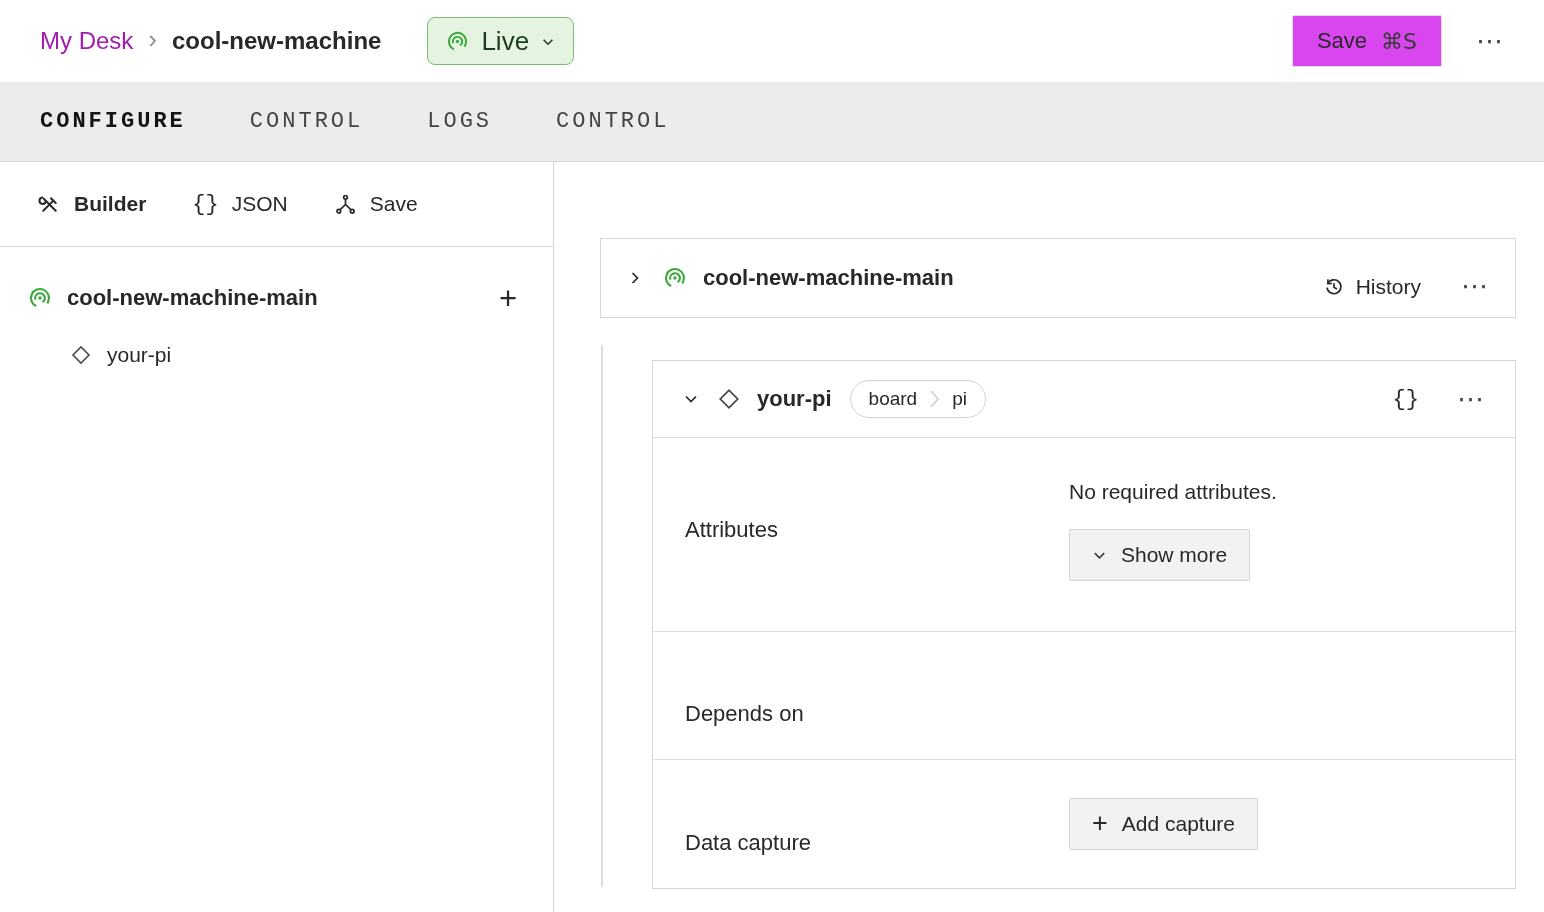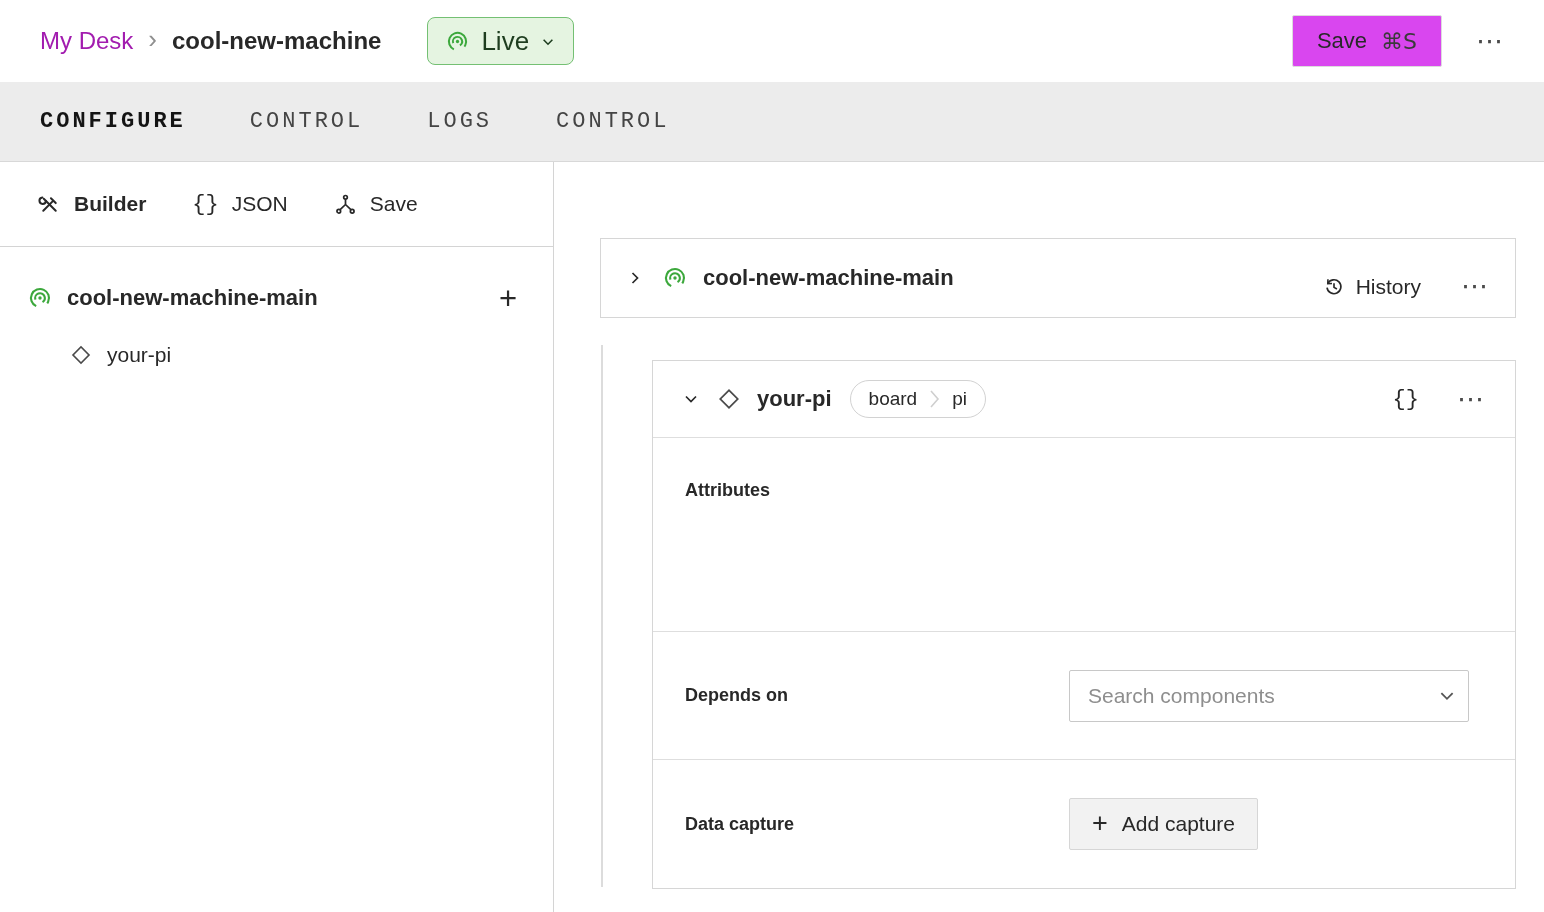--- a/index.html
+++ b/index.html
@@ -59,21 +59,21 @@
 
   .component-card { left:98px; top:198px; width:864px; display:flex; flex-direction:column; }
   .comp-header { height:76px; flex:none; display:flex; align-items:center; padding:0 30px; }
   .comp-title { font-size:22px; font-weight:700; margin-left:16px; }
   .ch-icon { margin-left:18px; display:flex; }
   .type-pill { margin-left:18px; height:38px; display:flex; align-items:center; border:1px solid #d2d2d2;
     border-radius:19px; padding:16px 18px; gap:11px; font-size:19px; color:#282828; }
   .comp-header-right { margin-left:auto; display:flex; align-items:center; gap:38px; }
 
   .comp-row { display:flex; padding:0 32px; border-top:1px solid #dedede; }
-  .comp-label { width:384px; flex:none; font-size:18px; font-weight:700; }
+  .comp-label { width:384px; flex:none; font-size:22px; font-weight:400;margin-top:37px; }
   .row-attrs { height:194px; padding-top:42px; align-items:flex-start; }
   .attr-right { display:flex; flex-direction:column; align-items:flex-start; }
   .attr-empty { font-size:21px; }
   .gray-btn { height:52px; padding:0 22px; display:flex; align-items:center; gap:14px;
     background:#f2f2f2; border:1px solid #d6d6d6; border-radius:2px; font-size:21px; color:#282828; cursor:pointer; }
   .show-more { margin-top:25px; }
   .row-depends { height:128px; align-items:center; }
   .search-select { width:400px; height:52px; border:1px solid #c8c8c8; border-radius:2px;
     display:flex; align-items:center; padding:0 12px 0 18px; background:#fff; }
   .search-select input { flex:1; min-width:0; border:none; outline:none; font-size:21px; color:#282828;
@@ -237,32 +237,35 @@
             <span>pi</span>
           </span>
           <span class="comp-header-right">
             <span class="brace-icon">{}</span>
             <span class="more-dots">⋯</span>
           </span>
         </div>
 
         <div class="comp-row row-attrs">
           <span class="comp-label">Attributes</span>
+          <span class="attr-right">
+            <span class="attr-empty">No required attributes.</span>
+            <button class="gray-btn show-more">
+              <span style="display:flex;">
+                <svg width="15" height="15" viewBox="0 0 16 16" fill="none">
+                    <path d="M3 5.5l5 5 5-5" stroke="#3c3c3c" stroke-width="1.7"></path>
+                  </svg>
+              </span>
+              <span>Show more</span>
+            </button>
+          </span>
         </div>
 
         <div class="comp-row row-depends">
           <span class="comp-label">Depends on</span>
-          <span class="search-select">
-            <input type="text" placeholder="Search components" style="">
-            <span style="display:flex;">
-              <svg width="18" height="18" viewBox="0 0 16 16" fill="none">
-                  <path d="M3 5.5l5 5 5-5" stroke="#555" stroke-width="1.6"></path>
-                </svg>
-            </span>
-          </span>
         </div>
 
         <div class="comp-row row-capture">
           <span class="comp-label">Data capture</span>
           <button class="gray-btn">
             <span class="plus-glyph">+</span>
             <span>Add capture</span>
           </button>
         </div>
       </div>

